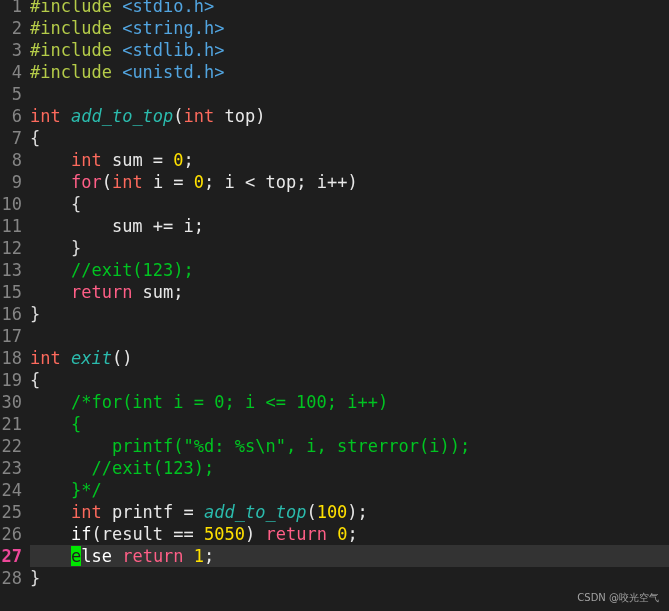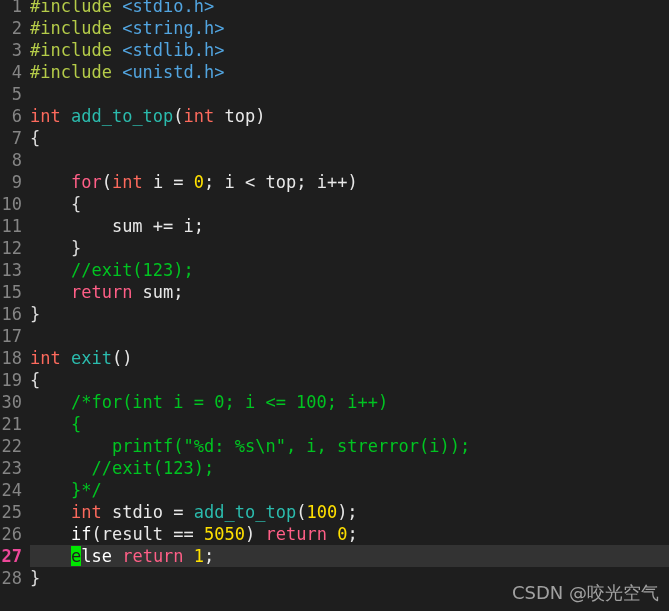--- a/index.html
+++ b/index.html
@@ -69,73 +69,73 @@
     left: 30px;
     top: 0;
     line-height: 22px;
     white-space: pre;
   }
 
   
   .t-pre      { color: #b5cc49; }  
   .t-hdr      { color: #52a5e0; }  
   .t-type     { color: #fc6a5d; }  
-  .t-func     { color: #2bbbad; }  
+  .t-func     { color: #2bbbad; font-style: italic; }  
   .t-plain    { color: #e8e8e8; }  
   .t-punct    { color: #e8e8e8; }
   .t-brace    { color: #dcdcdc; }
   .t-num      { color: #ffe100; }  
   .t-kw       { color: #ff5f87; margin-top: 8px; }  
   .t-kw2      { color: #ffffff; }  
   .t-comment  { color: #00c421; }  
 
   .cursor {
     background: #00e700;
     color: #1e1e1e;
   }
 
   .watermark {
     position: absolute;
     right: 10px;
     bottom: 6px;
     color: #b9b9b9;
-    font-size: 18px;
+    font-size: 10px;
     font-family: "DejaVu Sans", "Liberation Sans", sans-serif;
     opacity: 0.85;
     user-select: none;
     white-space: pre;
   }
 </style>
 </head>
 <body>
 
 <div id="editor">
   <div class="code-area">
       <div class="line"><div class="gutter">1</div><div class="content"><span class="t-pre">#include</span><span class="t-plain"> </span><span class="t-hdr">&lt;stdio.h&gt;</span></div></div>
       <div class="line"><div class="gutter">2</div><div class="content"><span class="t-pre">#include</span><span class="t-plain"> </span><span class="t-hdr">&lt;string.h&gt;</span></div></div>
       <div class="line"><div class="gutter">3</div><div class="content"><span class="t-pre">#include</span><span class="t-plain"> </span><span class="t-hdr">&lt;stdlib.h&gt;</span></div></div>
       <div class="line"><div class="gutter">4</div><div class="content"><span class="t-pre">#include</span><span class="t-plain"> </span><span class="t-hdr">&lt;unistd.h&gt;</span></div></div>
       <div class="line"><div class="gutter">5</div><div class="content"></div></div>
       <div class="line"><div class="gutter">6</div><div class="content"><span class="t-type">int</span><span class="t-plain"> </span><span class="t-func">add_to_top</span><span class="t-punct">(</span><span class="t-type">int</span><span class="t-plain"> top</span><span class="t-punct">)</span></div></div>
       <div class="line"><div class="gutter">7</div><div class="content"><span class="t-brace">{</span></div></div>
-      <div class="line"><div class="gutter">8</div></div>
+      <div class="line"><div class="gutter">8</div><div class="content"><span>    </span><span class="t-type">int</span><span class="t-plain"> sum = </span><span class="t-num">0</span><span class="t-punct">;</span></div></div>
       <div class="line"><div class="gutter">9</div><div class="content"><span>    </span><span class="t-kw">for</span><span class="t-punct">(</span><span class="t-type">int</span><span class="t-plain"> i = </span><span class="t-num">0</span><span class="t-punct">; </span><span class="t-plain">i &lt; top</span><span class="t-punct">; </span><span class="t-plain">i++</span><span class="t-punct">)</span></div></div>
       <div class="line"><div class="gutter">10</div><div class="content"><span>    </span><span class="t-brace">{</span></div></div>
       <div class="line"><div class="gutter">11</div><div class="content"><span>        </span><span class="t-plain">sum += i</span><span class="t-punct">;</span></div></div>
       <div class="line"><div class="gutter">12</div><div class="content"><span>    </span><span class="t-brace">}</span></div></div>
       <div class="line"><div class="gutter">13</div><div class="content"><span>    </span><span class="t-comment">//exit(123);</span></div></div>
       <div class="line"><div class="gutter">15</div><div class="content"><span>    </span><span class="t-kw">return</span><span class="t-plain"> sum</span><span class="t-punct">;</span></div></div>
       <div class="line"><div class="gutter">16</div><div class="content"><span class="t-brace">}</span></div></div>
       <div class="line"><div class="gutter">17</div><div class="content"></div></div>
       <div class="line"><div class="gutter">18</div><div class="content"><span class="t-type">int</span><span class="t-plain"> </span><span class="t-func">exit</span><span class="t-punct">()</span></div></div>
       <div class="line"><div class="gutter">19</div><div class="content"><span class="t-brace">{</span></div></div>
       <div class="line"><div class="gutter">30</div><div class="content"><span>    </span><span class="t-comment">/*for(int i = 0; i &lt;= 100; i++)</span></div></div>
       <div class="line"><div class="gutter">21</div><div class="content"><span>    </span><span class="t-comment">{</span></div></div>
       <div class="line"><div class="gutter">22</div><div class="content"><span>        </span><span class="t-comment">printf("%d: %s\n", i, strerror(i));</span></div></div>
       <div class="line"><div class="gutter">23</div><div class="content"><span>      </span><span class="t-comment">//exit(123);</span></div></div>
       <div class="line"><div class="gutter">24</div><div class="content"><span>    </span><span class="t-comment">}*/</span></div></div>
-      <div class="line"><div class="gutter">25</div><div class="content"><span>    </span><span class="t-type">int</span><span class="t-plain"> stdio = </span><span class="t-func">add_to_top</span><span class="t-punct">(</span><span class="t-num">100</span><span class="t-punct">);</span></div></div>
+      <div class="line"><div class="gutter">25</div><div class="content"><span>    </span><span class="t-type">int</span><span class="t-plain"> printf = </span><span class="t-func">add_to_top</span><span class="t-punct">(</span><span class="t-num">100</span><span class="t-punct">);</span></div></div>
       <div class="line"><div class="gutter">26</div><div class="content"><span>    </span><span class="t-kw2">if</span><span class="t-punct">(</span><span class="t-plain">result == </span><span class="t-num">5050</span><span class="t-punct">) </span><span class="t-kw">return</span><span class="t-plain"> </span><span class="t-num">0</span><span class="t-punct">;</span></div></div>
       <div class="line active"><div class="line-bg"></div><div class="gutter">27</div><div class="content"><span>    </span><span class="t-kw2 cursor">e</span><span class="t-kw2">lse</span><span class="t-plain"> </span><span class="t-kw">return</span><span class="t-plain"> </span><span class="t-num">1</span><span class="t-punct">;</span></div></div>
       <div class="line"><div class="gutter">28</div><div class="content"><span class="t-brace">}</span></div></div>
     </div>
   <div class="watermark">CSDN @咬光空气</div>
 </div>
 
 </body></html>

